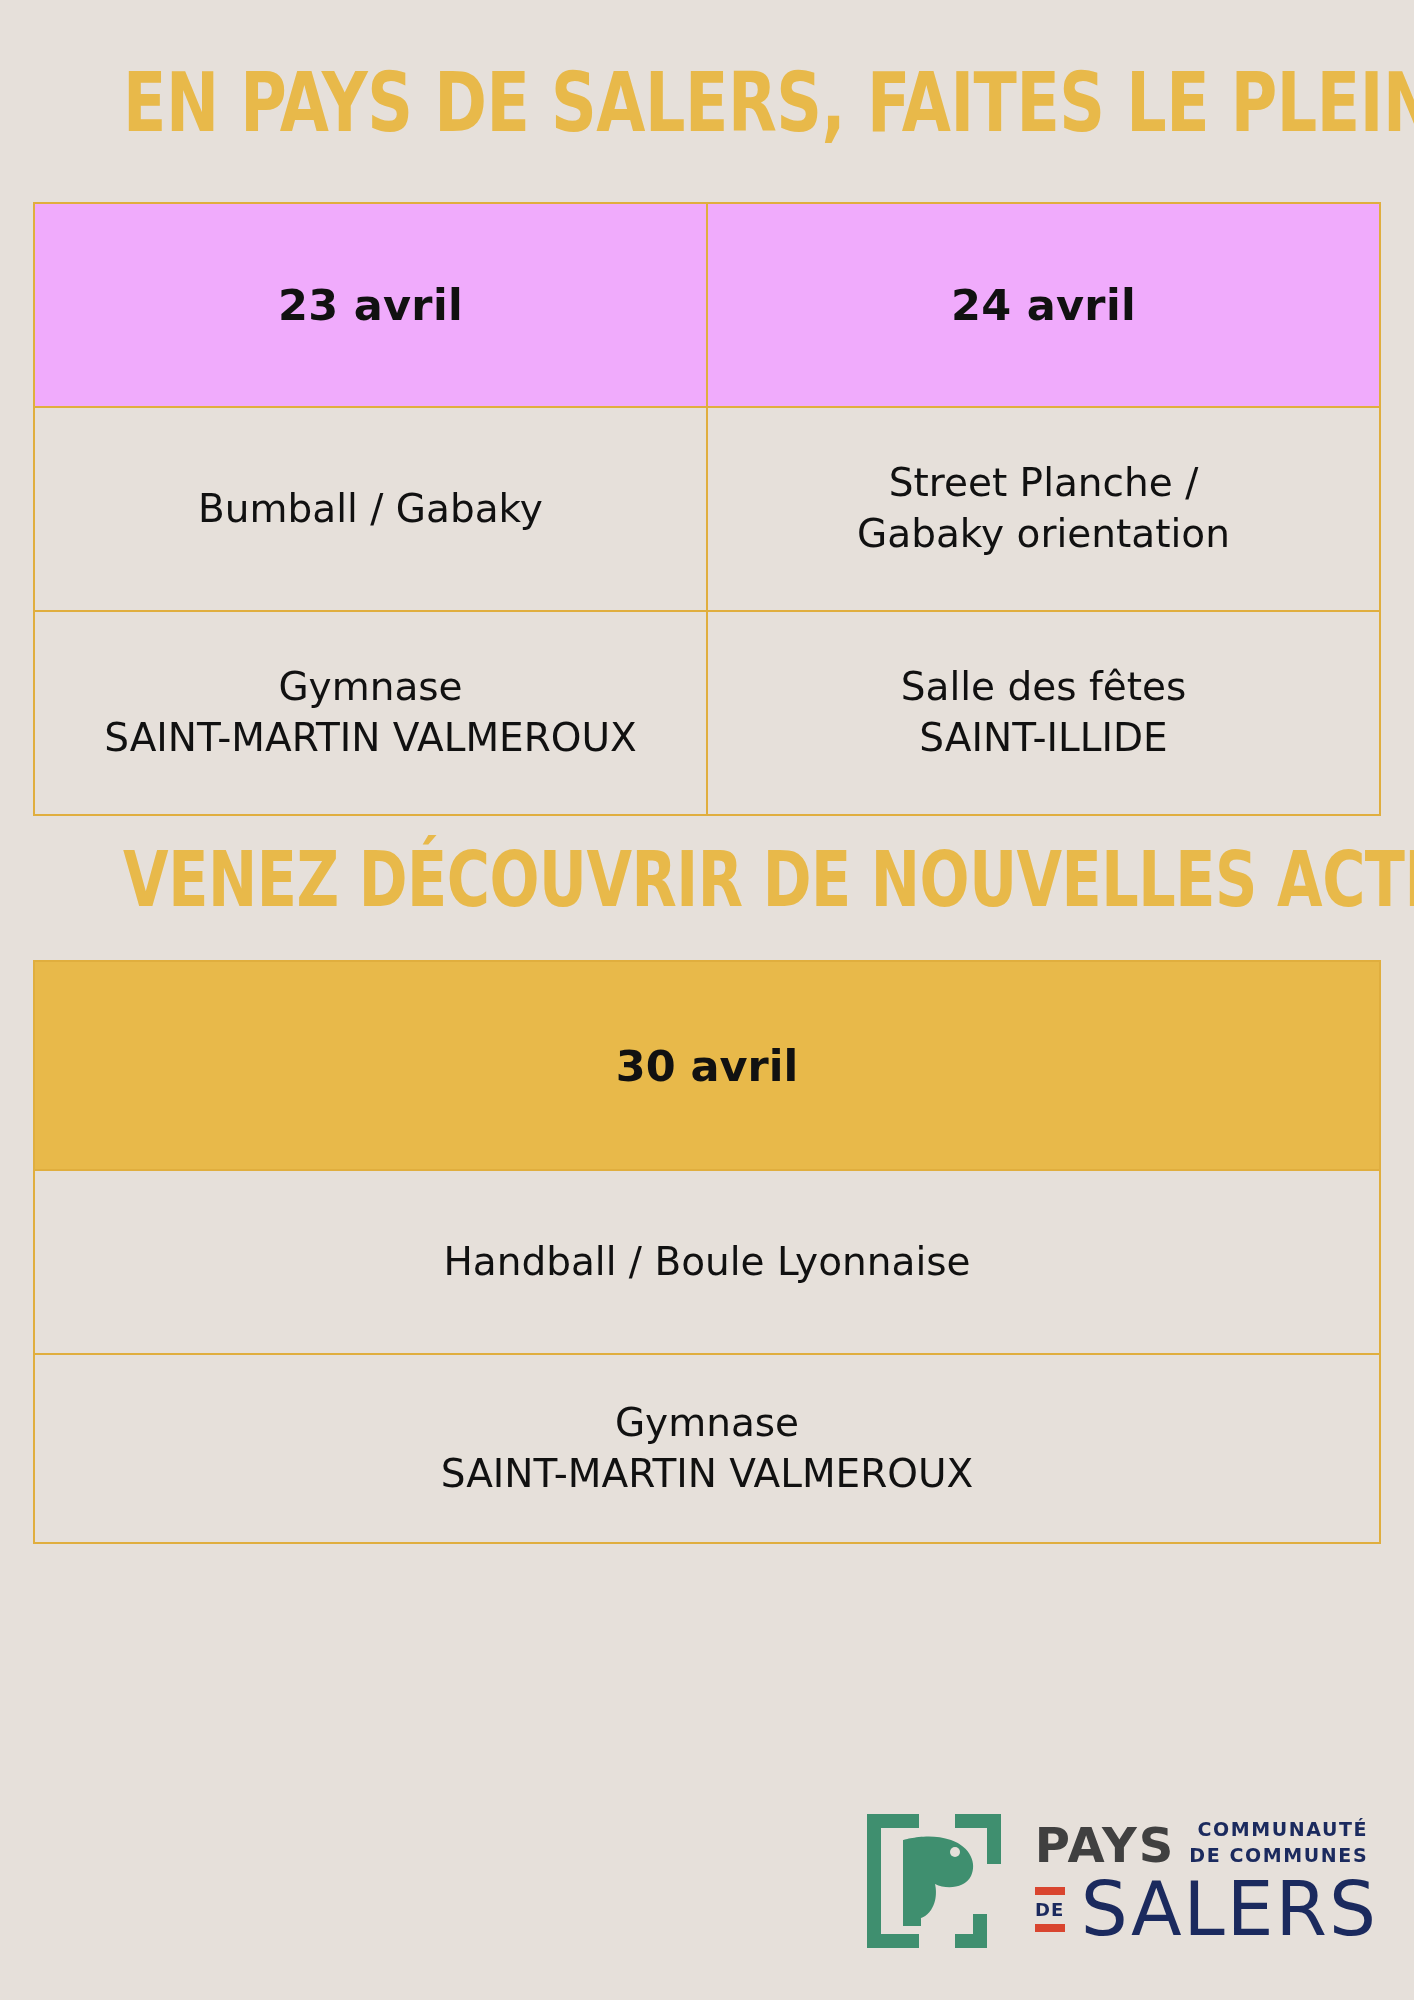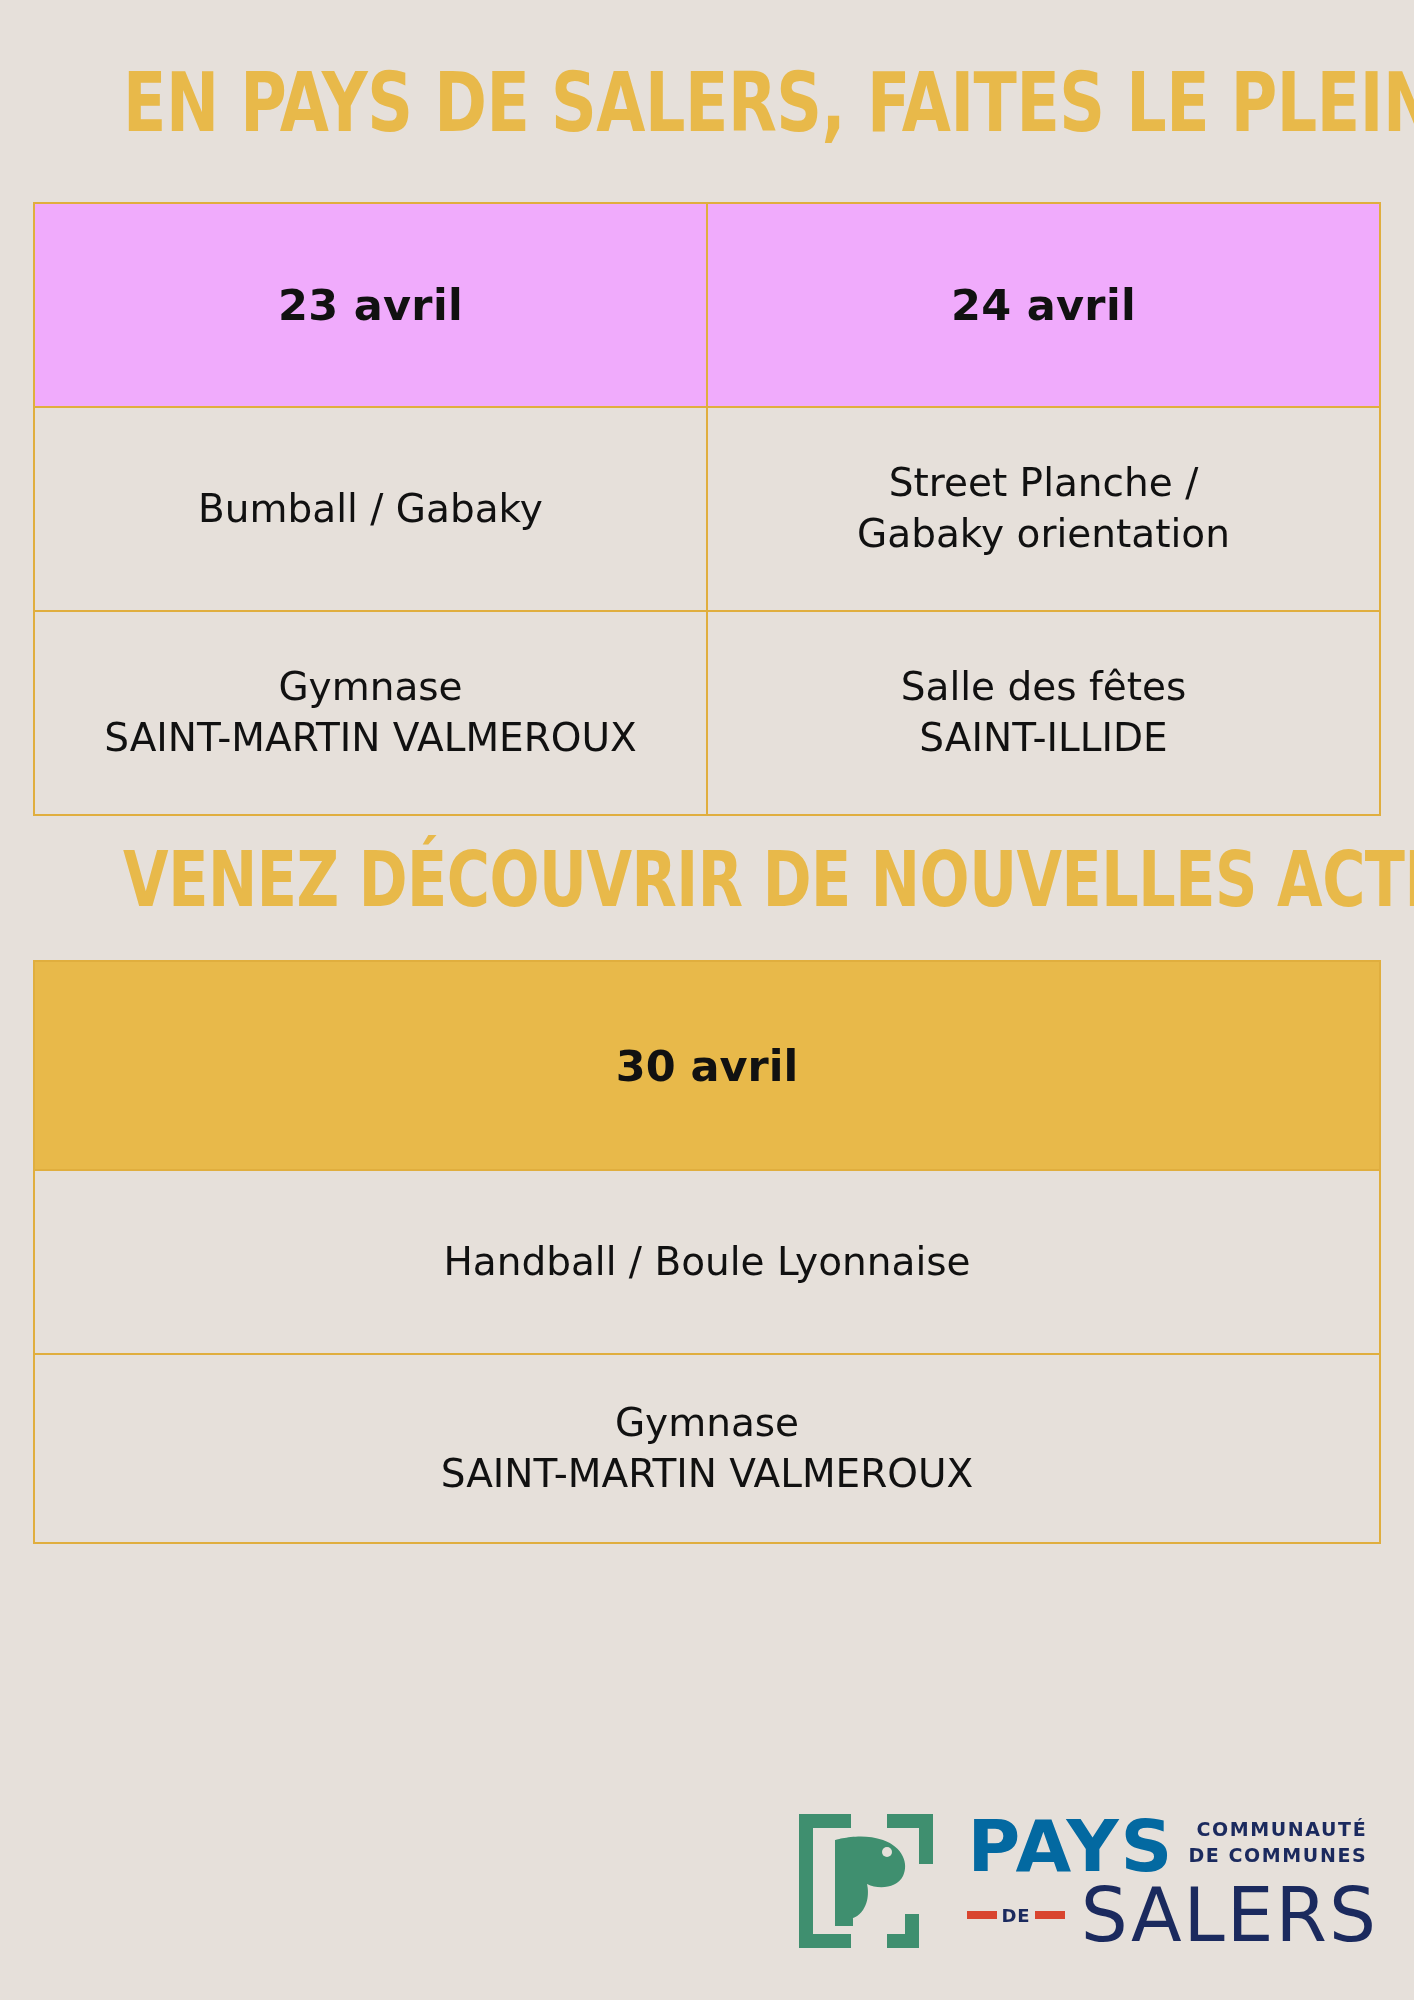--- a/index.html
+++ b/index.html
@@ -142,23 +142,23 @@
 
   .logo-row {
     display: flex;
     align-items: center;
     gap: 14px;
   }
 
   .logo-pays {
     font-family: "DejaVu Sans", sans-serif;
     font-weight: 700;
-    font-size: 72px;
+    font-size: 48px;
     letter-spacing: 2px;
-    color: #0369a1;
+    color: #404040;
     line-height: 0.95;
   }
 
   .logo-salers {
     font-family: "DejaVu Sans", sans-serif;
     font-weight: 400;
     font-size: 74px;
     letter-spacing: 2px;
     color: #1b2a5e;
     line-height: 0.95;
@@ -170,21 +170,21 @@
     font-size: 19px;
     letter-spacing: 1.6px;
     color: #1b2a5e;
     line-height: 1.35;
     text-align: right;
     padding-bottom: 6px;
   }
 
   .logo-de {
     display: flex;
-    flex-direction: row;
+    flex-direction: column;
     align-items: center;
     gap: 4px;
     padding-right: 2px;
   }
 
   .logo-de .bar {
     width: 30px;
     height: 8px;
     background: #d9452f;
   }

